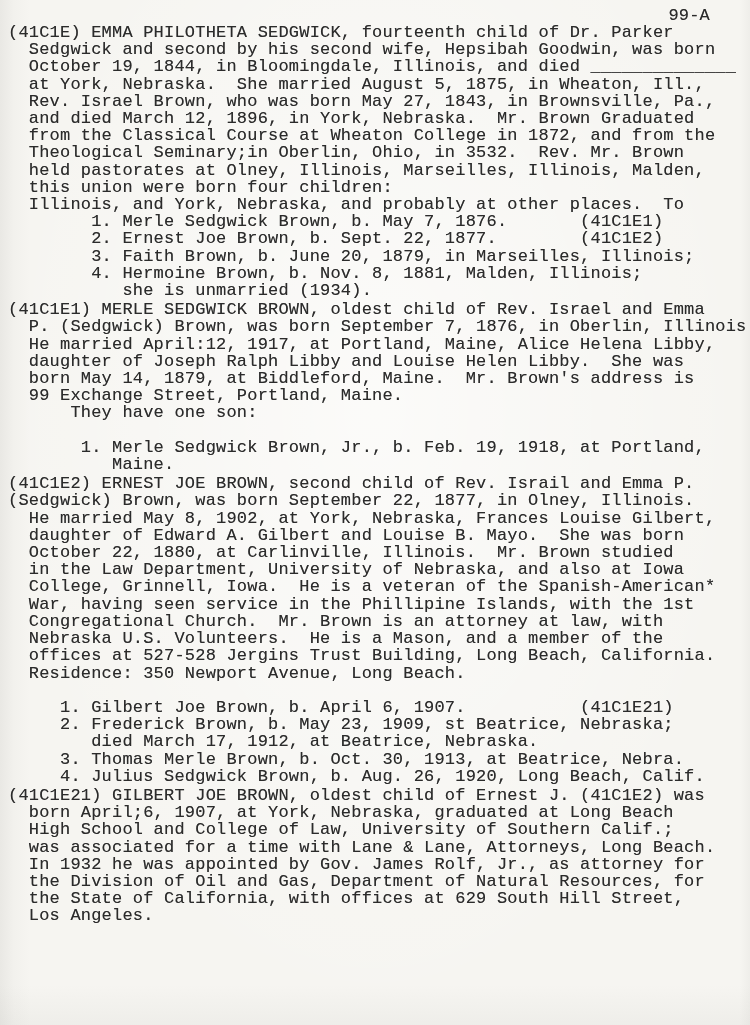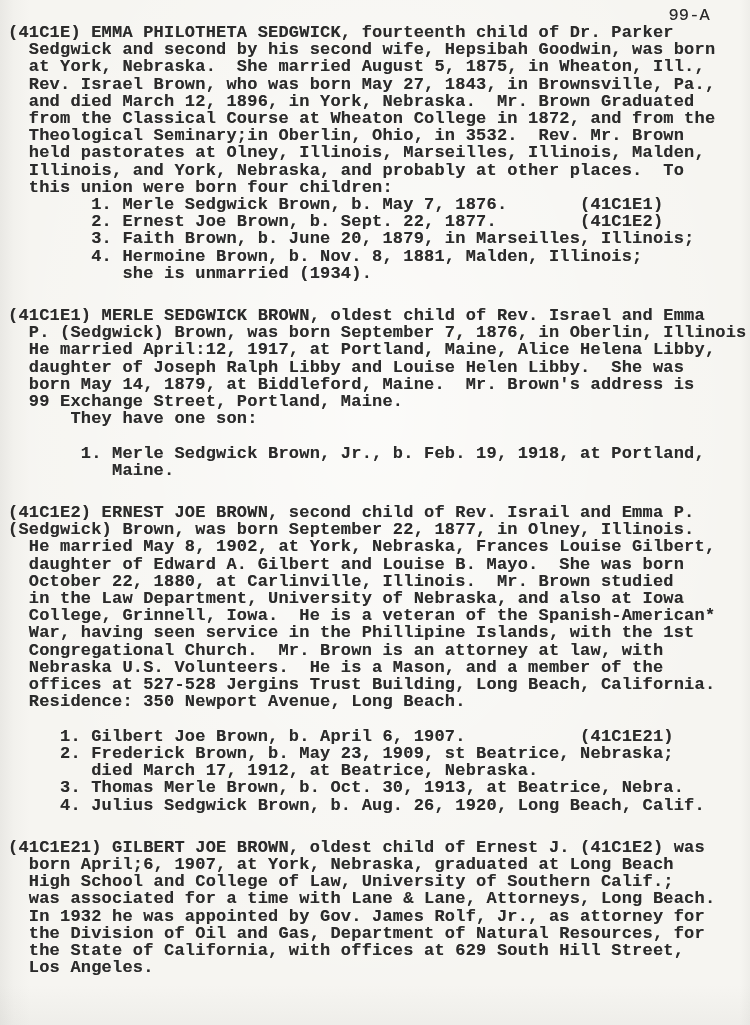--- a/index.html
+++ b/index.html
@@ -23,46 +23,46 @@
     color: #2b2b2b;
     text-shadow: 0 0 0.5px rgba(20,20,20,0.45);
   }
   .page-number {
     text-align: right;
     padding-right: 40px;
     white-space: pre;
     line-height: 17px;
     height: 17px;
   }
-  .section { margin-top: 25px; }
+  .section { margin-top: 2px; }
   .section:first-child { margin-top: 0; }
   .line {
     white-space: pre;
     line-height: 17.2px;
     min-height: 17.2px;
-    font-weight: bold;
   }
 </style>
 </head>
 <body>
 
 <div class="page">
   <div class="page-number">99-A</div>
   <div id="sections">
       <div class="section">
         <div class="line">(41C1E) EMMA PHILOTHETA SEDGWICK, fourteenth child of Dr. Parker</div>
         <div class="line">  Sedgwick and second by his second wife, Hepsibah Goodwin, was born</div>
+        <div class="line">  October 19, 1844, in Bloomingdale, Illinois, and died ______________</div>
         <div class="line">  at York, Nebraska.  She married August 5, 1875, in Wheaton, Ill.,</div>
         <div class="line">  Rev. Israel Brown, who was born May 27, 1843, in Brownsville, Pa.,</div>
         <div class="line">  and died March 12, 1896, in York, Nebraska.  Mr. Brown Graduated</div>
         <div class="line">  from the Classical Course at Wheaton College in 1872, and from the</div>
         <div class="line">  Theological Seminary;in Oberlin, Ohio, in 3532.  Rev. Mr. Brown</div>
         <div class="line">  held pastorates at Olney, Illinois, Marseilles, Illinois, Malden,</div>
+        <div class="line">  this union were born four children:</div>
         <div class="line">  Illinois, and York, Nebraska, and probably at other places.  To</div>
-        <div class="line">  this union were born four children:</div>
         <div class="line">        1. Merle Sedgwick Brown, b. May 7, 1876.       (41C1E1)</div>
         <div class="line">        2. Ernest Joe Brown, b. Sept. 22, 1877.        (41C1E2)</div>
         <div class="line">        3. Faith Brown, b. June 20, 1879, in Marseilles, Illinois;</div>
         <div class="line">        4. Hermoine Brown, b. Nov. 8, 1881, Malden, Illinois;</div>
         <div class="line">           she is unmarried (1934).</div>
       </div>
       <div class="section">
         <div class="line">(41C1E1) MERLE SEDGWICK BROWN, oldest child of Rev. Israel and Emma</div>
         <div class="line">  P. (Sedgwick) Brown, was born September 7, 1876, in Oberlin, Illinois.</div>
         <div class="line">  He married April:12, 1917, at Portland, Maine, Alice Helena Libby,</div>

